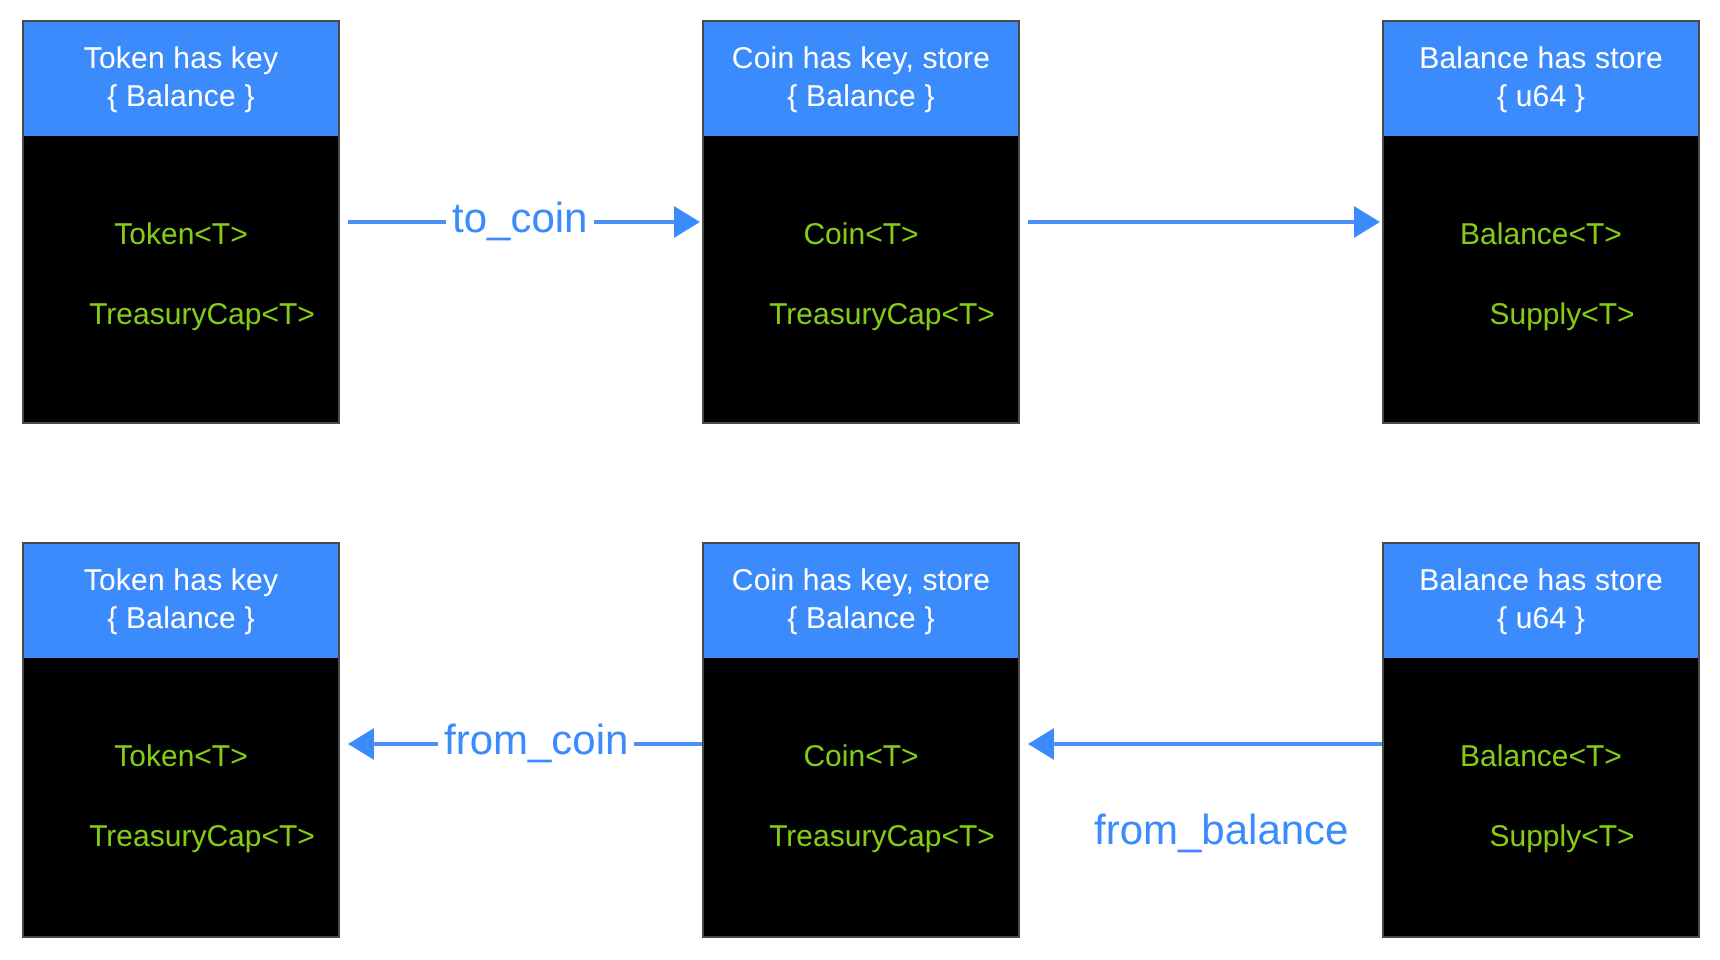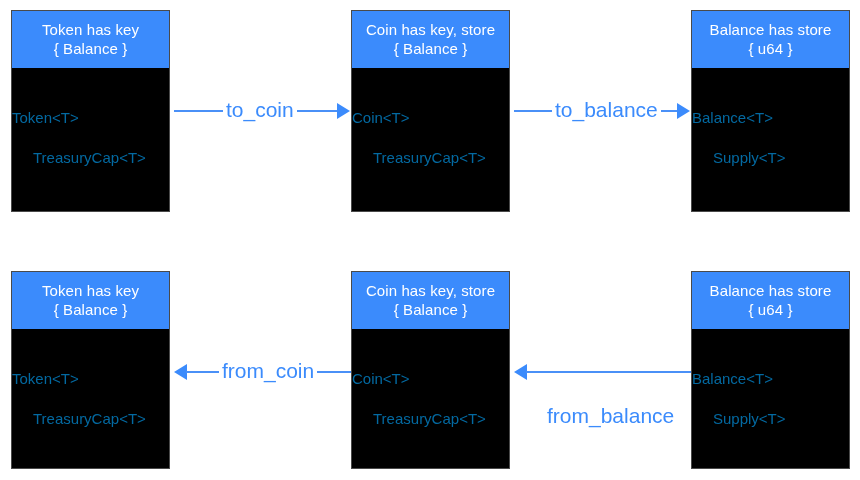--- a/index.html
+++ b/index.html
@@ -47,22 +47,22 @@
   }
   .node-body {
     flex: 1;
     position: relative;
     background: #000000;
   }
   .node-body .body-line {
     position: absolute;
     left: 0;
     right: 0;
-    text-align: left;
-    color: #0369a1;
+    text-align: center;
+    color: #84cc16;
     font-size: 15px;
     line-height: 18px;
     white-space: nowrap;
   }
   .node-body .body-line.l1 { top: 41px; }
   .node-body .body-line.l2 { top: 81px; padding-left: 21px; }
 
   
   .edge {
     position: absolute;
@@ -142,21 +142,20 @@
 
   <div class="edge" style="left:174px; top:99px; width:177px;">
     <div class="edge-line" style="left:0px; width:164px;"></div>
     <div class="edge-head right" style="left:163px;"></div>
     <span class="edge-label" style="left:49px;">to_coin</span>
   </div>
 
   <div class="edge" style="left:514px; top:99px; width:177px;">
     <div class="edge-line" style="left:0px; width:164px;"></div>
     <div class="edge-head right" style="left:163px;"></div>
-    <span class="edge-label" style="left:38px;">to_balance</span>
   </div>
 
   <div class="node" style="left:11px; top:271px; width:159px; height:198px;">
     <div class="node-header">
       <span class="hdr-line">Token has key</span>
       <span class="hdr-line">{ Balance }</span>
     </div>
     <div class="node-body">
       <span class="body-line l1">Token&lt;T&gt;</span>
       <span class="body-line l2">TreasuryCap&lt;T&gt;</span>

